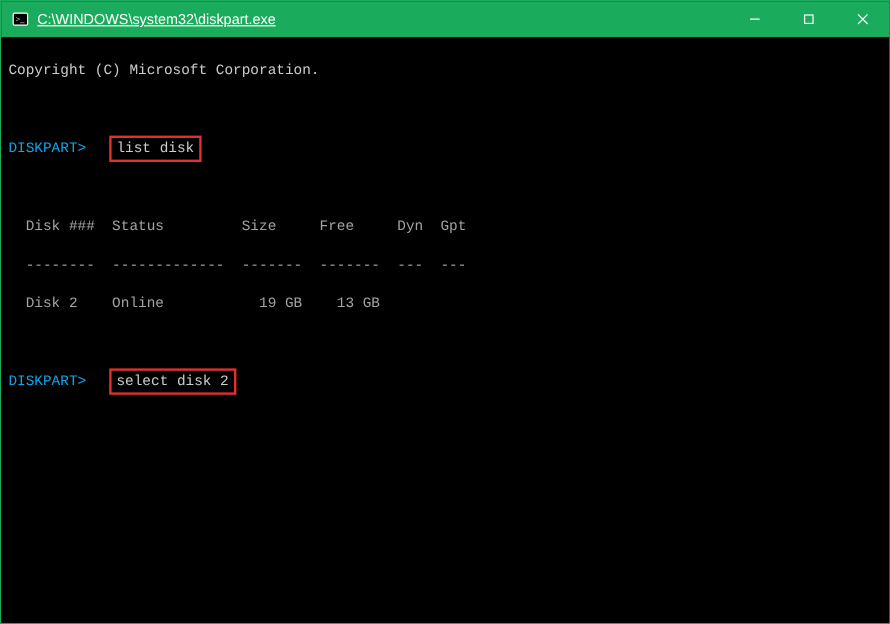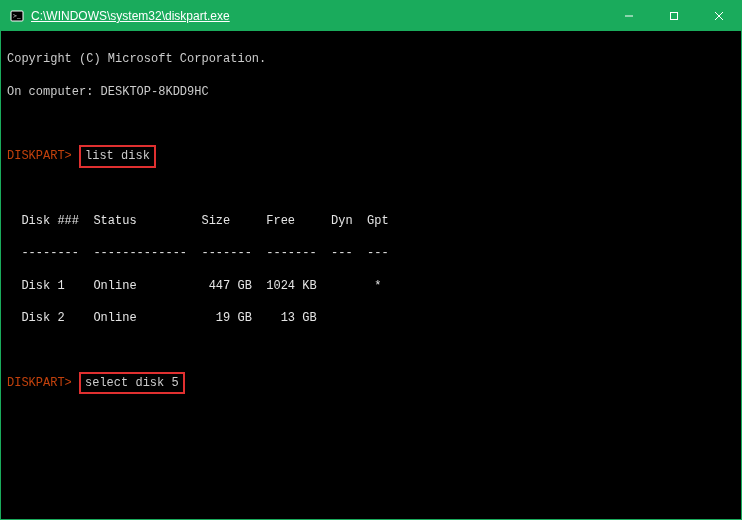--- a/index.html
+++ b/index.html
@@ -55,28 +55,28 @@
       color: #ccc;
       font-size: 12px;
       line-height: 1.35;
       padding: 4px 6px;
       overflow: hidden;
       white-space: pre;
       font-family: Consolas, 'Courier New', monospace;
       position: relative;
     }
     .line { display: block; }
-    .prompt { color: #c2410c; }
+    .prompt { color: #0ea5e9; }
     .cmd-box {
       display: inline-block;
       border: 2px solid #e03030;
       padding: 1px 4px;
-      margin: -3px 0;
+      margin: -3px 12px;
     }
-    .table-hdr, .table-underline, .table-row { color: #e5e5e5; }
+    .table-hdr, .table-underline, .table-row { color: #a3a3a3; }
   </style>
 </head>
 <body>
 
 <div class="window">
   <div class="titlebar">
     <span class="titlebar-icon">
       <svg width="14" height="14" viewBox="0 0 14 14">
           <rect x="1" y="2" width="12" height="10" rx="1" fill="#000" stroke="#fff" stroke-width="1"></rect>
           <text x="3" y="9" font-size="7" fill="#fff" font-family="Consolas">&gt;_</text>
@@ -98,30 +98,28 @@
         <svg width="10" height="10" viewBox="0 0 10 10">
             <line x1="1" y1="1" x2="9" y2="9" stroke="#fff" stroke-width="1"></line>
             <line x1="9" y1="1" x2="1" y2="9" stroke="#fff" stroke-width="1"></line>
           </svg>
       </div>
     </div>
   </div>
 
   <div class="terminal">
 <span class="line">Copyright (C) Microsoft Corporation.</span>
-<span class="line">On computer: DESKTOP-8KDD9HC</span>
 <span class="line"> </span>
 <span class="line"><span class="prompt">DISKPART&gt;</span> <span class="cmd-box">list disk</span></span>
 <span class="line"> </span>
 <span class="line table-hdr">  Disk ###  Status         Size     Free     Dyn  Gpt</span>
 <span class="line table-underline">  --------  -------------  -------  -------  ---  ---</span>
-<span class="line table-row">  Disk 1    Online          447 GB  1024 KB        *</span>
 <span class="line table-row">  Disk 2    Online           19 GB    13 GB</span>
 <span class="line"> </span>
-<span class="line"><span class="prompt">DISKPART&gt;</span> <span class="cmd-box">select disk 5</span></span>
+<span class="line"><span class="prompt">DISKPART&gt;</span> <span class="cmd-box">select disk 2</span></span>
 <span class="line"> </span>
 
 
 
 
 
 
 
 
 

